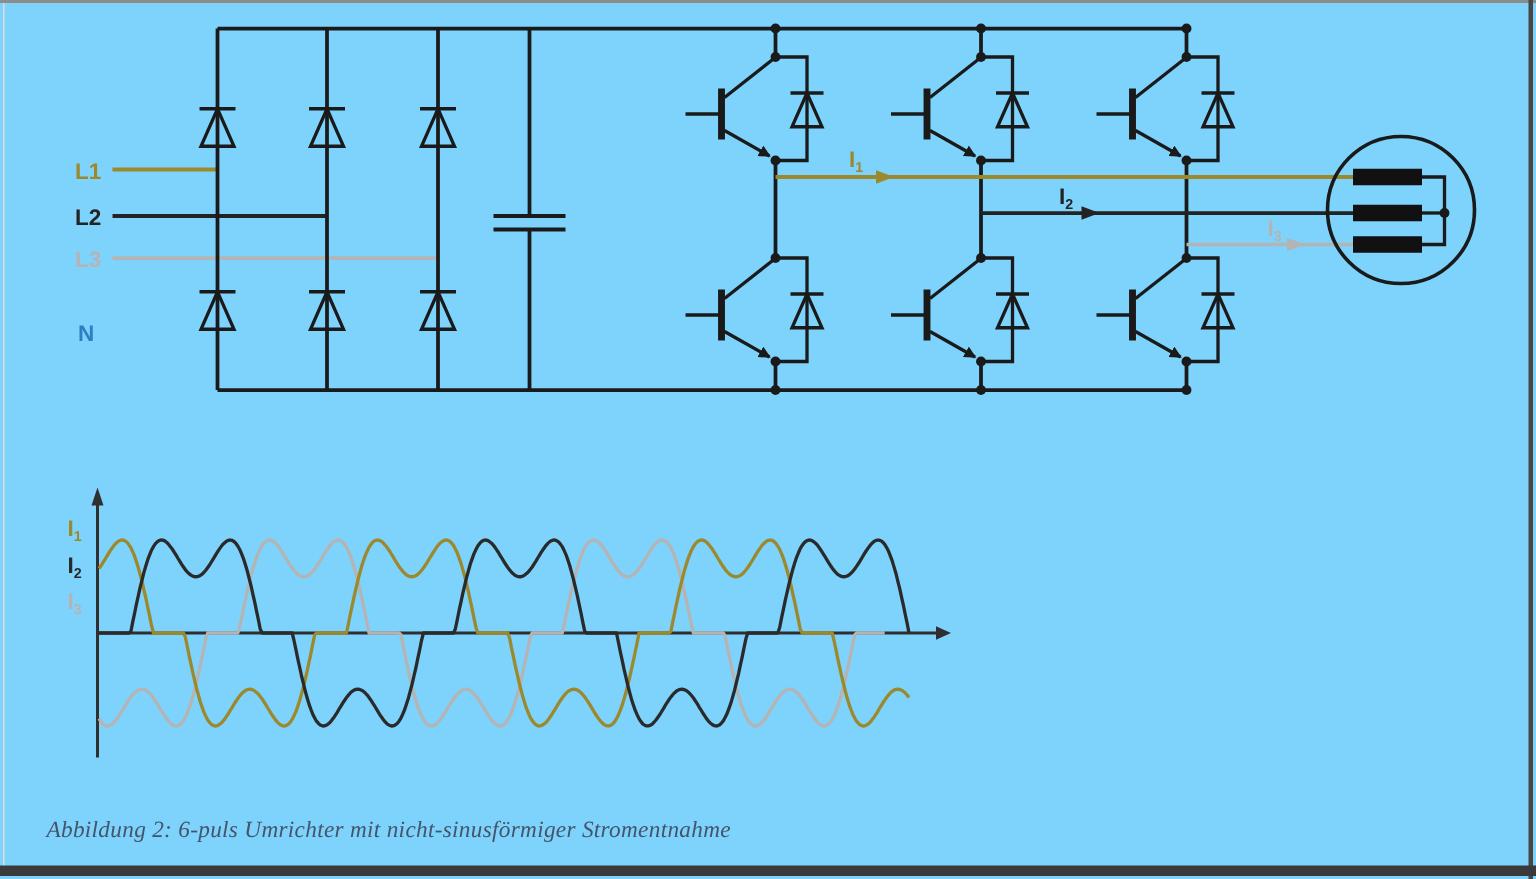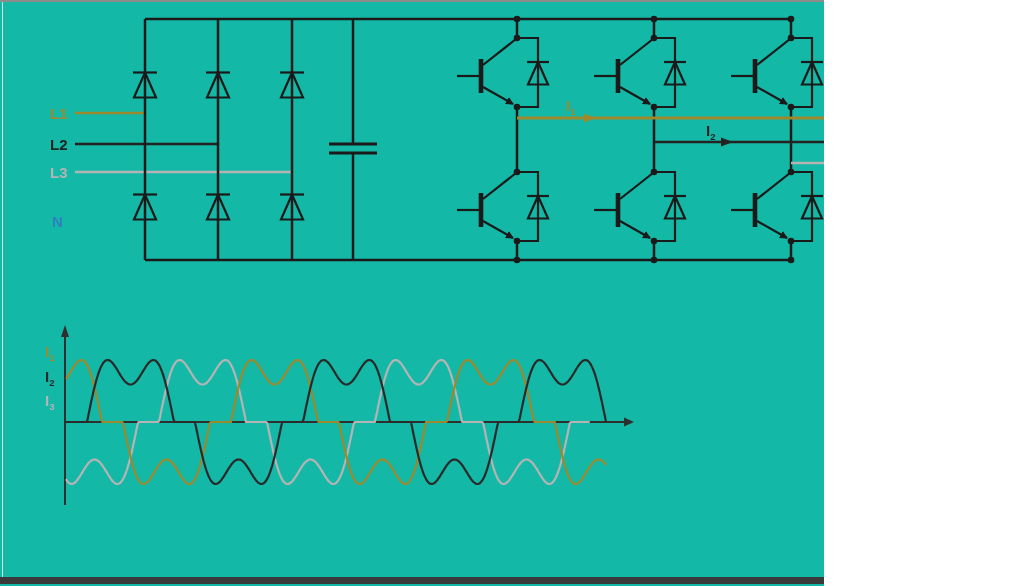--- a/index.html
+++ b/index.html
@@ -1,16 +1,16 @@
 <!DOCTYPE html>
 <html><head>
 <meta charset="utf-8">
 <style>
   html,body{margin:0;padding:0;background:#fff;}
-  .page{position:relative;width:824px;height:586px;background:#14b8a6;overflow:hidden;
+  .page{position:relative;width:1024px;height:586px;background:#7dd3fc;overflow:hidden;
         font-family:"Liberation Sans",sans-serif;}
   .frame-top{position:absolute;top:0;left:0;width:1024px;height:2px;background:#8c8c8c;}
   .frame-right{position:absolute;top:0;left:1019px;width:3px;height:586px;background:#474747;}
   .frame-bottom{position:absolute;top:577px;left:0;width:1024px;height:7px;background:#3a3a3a;}
   .frame-left{position:absolute;top:2px;left:2px;width:1px;height:575px;background:#dcdcdc;}
   svg{position:absolute;top:0;left:0;}
   .ln{stroke:#1a1a1a;stroke-width:2.5;fill:none;}
   .thin{stroke:#1a1a1a;stroke-width:2.2;fill:none;}
   .bar{stroke:#1a1a1a;stroke-width:4.6;}
   .dot{fill:#1a1a1a;stroke:none;}
@@ -152,13 +152,14 @@
         <text class="clabel" x="45" y="406" fill="#b4b4b4"><tspan>I</tspan><tspan class="sub" dy="3.5">3</tspan></text>
       </g>
       <g id="wave-curves">
           <path d="M66.0,479.1L67.3,481.1L68.5,482.6L69.8,483.5L71.0,483.9L72.3,483.9L73.5,483.5L74.8,482.7L76.0,481.5L77.3,480.0L78.5,478.3L79.8,476.5L81.0,474.5L82.3,472.4L83.5,470.3L84.8,468.3L86.0,466.4L87.3,464.7L88.5,463.1L89.8,461.8L91.0,460.7L92.3,460.0L93.5,459.6L94.8,459.5L96.0,459.7L97.3,460.3L98.5,461.1L99.8,462.3L101.0,463.7L102.3,465.3L103.5,467.2L104.8,469.1L106.0,471.2L107.3,473.2L108.5,475.3L109.8,477.2L111.0,479.1L112.3,480.7L113.5,482.0L114.8,483.0L116.0,483.7L117.3,484.0L118.5,483.8L119.8,483.2L121.0,482.0L122.3,480.4L123.5,478.2L124.8,475.5L126.0,472.3L127.3,468.6L128.5,464.4L129.8,459.8L131.0,454.8L132.3,449.4L133.5,443.8L134.8,437.9L136.0,431.9L137.3,425.7L138.5,422.0L139.8,422.0L141.0,422.0L142.3,422.0L143.5,422.0L144.8,422.0L146.0,422.0L147.3,422.0L148.5,422.0L149.8,422.0L151.0,422.0L152.3,422.0L153.5,422.0L154.8,422.0L156.0,422.0L157.3,422.0L158.5,422.0L159.8,418.3L161.0,412.1L162.3,406.1L163.5,400.2L164.8,394.6L166.0,389.2L167.3,384.2L168.5,379.6L169.8,375.4L171.0,371.7L172.3,368.5L173.5,365.8L174.8,363.6L176.0,362.0L177.3,360.8L178.5,360.2L179.8,360.0L181.0,360.3L182.3,361.0L183.5,362.0L184.8,363.3L186.0,364.9L187.3,366.8L188.5,368.7L189.8,370.8L191.0,372.8L192.3,374.9L193.5,376.8L194.8,378.7L196.0,380.3L197.3,381.7L198.5,382.9L199.8,383.7L201.0,384.3L202.3,384.5L203.5,384.4L204.8,384.0L206.0,383.3L207.3,382.2L208.5,380.9L209.8,379.3L211.0,377.6L212.3,375.7L213.5,373.7L214.8,371.6L216.0,369.5L217.3,367.5L218.5,365.7L219.8,364.0L221.0,362.5L222.3,361.3L223.5,360.5L224.8,360.1L226.0,360.1L227.3,360.5L228.5,361.4L229.8,362.9L231.0,364.9L232.3,367.4L233.5,370.4L234.8,373.9L236.0,377.9L237.3,382.3L238.5,387.2L239.8,392.4L241.0,397.9L242.3,403.7L243.5,409.7L244.8,415.8L246.0,422.0L247.3,422.0L248.5,422.0L249.8,422.0L251.0,422.0L252.3,422.0L253.5,422.0L254.8,422.0L256.0,422.0L257.3,422.0L258.5,422.0L259.8,422.0L261.0,422.0L262.3,422.0L263.5,422.0L264.8,422.0L266.0,422.0L267.3,423.2L268.5,429.4L269.8,435.5L271.0,441.5L272.3,447.2L273.5,452.7L274.8,457.8L276.0,462.6L277.3,467.0L278.5,470.9L279.8,474.3L281.0,477.2L282.3,479.6L283.5,481.4L284.8,482.8L286.0,483.6L287.3,484.0L288.5,483.9L289.8,483.4L291.0,482.5L292.3,481.2L293.5,479.7L294.8,478.0L296.0,476.1L297.3,474.1L298.5,472.0L299.8,469.9L301.0,467.9L302.3,466.0L303.5,464.3L304.8,462.8L306.0,461.6L307.3,460.6L308.5,459.9L309.8,459.5L311.0,459.5L312.3,459.8L313.5,460.4L314.8,461.3L316.0,462.5L317.3,464.0L318.5,465.7L319.8,467.5L321.0,469.5L322.3,471.6L323.5,473.6L324.8,475.7L326.0,477.6L327.3,479.4L328.5,481.0L329.8,482.2L331.0,483.2L332.3,483.8L333.5,484.0L334.8,483.7L336.0,483.0L337.3,481.7L338.5,480.0L339.8,477.7L341.0,474.9L342.3,471.6L343.5,467.8L344.8,463.5L346.0,458.8L347.3,453.7L348.5,448.3L349.8,442.6L351.0,436.7L352.3,430.6L353.5,424.5L354.8,422.0L356.0,422.0L357.3,422.0L358.5,422.0L359.8,422.0L361.0,422.0L362.3,422.0L363.5,422.0L364.8,422.0L366.0,422.0L367.3,422.0L368.5,422.0L369.8,422.0L371.0,422.0L372.3,422.0L373.5,422.0L374.8,422.0L376.0,417.0L377.3,410.9L378.5,404.9L379.8,399.0L381.0,393.5L382.3,388.2L383.5,383.3L384.8,378.7L386.0,374.6L387.3,371.0L388.5,367.9L389.8,365.3L391.0,363.2L392.3,361.7L393.5,360.7L394.8,360.1L396.0,360.0L397.3,360.4L398.5,361.1L399.8,362.2L401.0,363.6L402.3,365.3L403.5,367.1L404.8,369.1L406.0,371.2L407.3,373.3L408.5,375.3L409.8,377.2L411.0,379.0L412.3,380.6L413.5,382.0L414.8,383.1L416.0,383.9L417.3,384.4L418.5,384.5L419.8,384.4L421.0,383.9L422.3,383.1L423.5,382.0L424.8,380.6L426.0,379.0L427.3,377.2L428.5,375.3L429.8,373.3L431.0,371.2L432.3,369.1L433.5,367.1L434.8,365.3L436.0,363.6L437.3,362.2L438.5,361.1L439.8,360.4L441.0,360.0L442.3,360.1L443.5,360.7L444.8,361.7L446.0,363.2L447.3,365.3L448.5,367.9L449.8,371.0L451.0,374.6L452.3,378.7L453.5,383.3L454.8,388.2L456.0,393.5L457.3,399.0L458.5,404.9L459.8,410.9L461.0,417.0L462.3,422.0L463.5,422.0L464.8,422.0L466.0,422.0L467.3,422.0L468.5,422.0L469.8,422.0L471.0,422.0L472.3,422.0L473.5,422.0L474.8,422.0L476.0,422.0L477.3,422.0L478.5,422.0L479.8,422.0L481.0,422.0L482.3,422.0L483.5,424.5L484.8,430.6L486.0,436.7L487.3,442.6L488.5,448.3L489.8,453.7L491.0,458.8L492.3,463.5L493.5,467.8L494.8,471.6L496.0,474.9L497.3,477.7L498.5,480.0L499.8,481.7L501.0,483.0L502.3,483.7L503.5,484.0L504.8,483.8L506.0,483.2L507.3,482.2L508.5,481.0L509.8,479.4L511.0,477.6L512.3,475.7L513.5,473.6L514.8,471.6L516.0,469.5L517.3,467.5L518.5,465.7L519.8,464.0L521.0,462.5L522.3,461.3L523.5,460.4L524.8,459.8L526.0,459.5L527.3,459.5L528.5,459.9L529.8,460.6L531.0,461.6L532.3,462.8L533.5,464.3L534.8,466.0L536.0,467.9L537.3,469.9L538.5,472.0L539.8,474.1L541.0,476.1L542.3,478.0L543.5,479.7L544.8,481.2L546.0,482.5L547.3,483.4L548.5,483.9L549.8,484.0L551.0,483.6L552.3,482.8L553.5,481.4L554.8,479.6L556.0,477.2L557.3,474.3L558.5,470.9L559.8,467.0L561.0,462.6L562.3,457.8L563.5,452.7L564.8,447.2L566.0,441.5L567.3,435.5L568.5,429.4L569.8,423.2L571.0,422.0L572.3,422.0L573.5,422.0L574.8,422.0L576.0,422.0L577.3,422.0L578.5,422.0L579.8,422.0L581.0,422.0L582.3,422.0L583.5,422.0L584.8,422.0L586.0,422.0L587.3,422.0L588.5,422.0L589.8,422.0" fill="none" stroke="#b4b4b4" stroke-width="2.2" stroke-linejoin="round"></path>
           <path d="M66.0,379.0L67.3,377.2L68.5,375.3L69.8,373.3L71.0,371.2L72.3,369.1L73.5,367.1L74.8,365.3L76.0,363.6L77.3,362.2L78.5,361.1L79.8,360.4L81.0,360.0L82.3,360.1L83.5,360.7L84.8,361.7L86.0,363.2L87.3,365.3L88.5,367.9L89.8,371.0L91.0,374.6L92.3,378.7L93.5,383.3L94.8,388.2L96.0,393.5L97.3,399.0L98.5,404.9L99.8,410.9L101.0,417.0L102.3,422.0L103.5,422.0L104.8,422.0L106.0,422.0L107.3,422.0L108.5,422.0L109.8,422.0L111.0,422.0L112.3,422.0L113.5,422.0L114.8,422.0L116.0,422.0L117.3,422.0L118.5,422.0L119.8,422.0L121.0,422.0L122.3,422.0L123.5,424.5L124.8,430.6L126.0,436.7L127.3,442.6L128.5,448.3L129.8,453.7L131.0,458.8L132.3,463.5L133.5,467.8L134.8,471.6L136.0,474.9L137.3,477.7L138.5,480.0L139.8,481.7L141.0,483.0L142.3,483.7L143.5,484.0L144.8,483.8L146.0,483.2L147.3,482.2L148.5,481.0L149.8,479.4L151.0,477.6L152.3,475.7L153.5,473.6L154.8,471.6L156.0,469.5L157.3,467.5L158.5,465.7L159.8,464.0L161.0,462.5L162.3,461.3L163.5,460.4L164.8,459.8L166.0,459.5L167.3,459.5L168.5,459.9L169.8,460.6L171.0,461.6L172.3,462.8L173.5,464.3L174.8,466.0L176.0,467.9L177.3,469.9L178.5,472.0L179.8,474.1L181.0,476.1L182.3,478.0L183.5,479.7L184.8,481.2L186.0,482.5L187.3,483.4L188.5,483.9L189.8,484.0L191.0,483.6L192.3,482.8L193.5,481.4L194.8,479.6L196.0,477.2L197.3,474.3L198.5,470.9L199.8,467.0L201.0,462.6L202.3,457.8L203.5,452.7L204.8,447.2L206.0,441.5L207.3,435.5L208.5,429.4L209.8,423.2L211.0,422.0L212.3,422.0L213.5,422.0L214.8,422.0L216.0,422.0L217.3,422.0L218.5,422.0L219.8,422.0L221.0,422.0L222.3,422.0L223.5,422.0L224.8,422.0L226.0,422.0L227.3,422.0L228.5,422.0L229.8,422.0L231.0,422.0L232.3,415.8L233.5,409.7L234.8,403.7L236.0,397.9L237.3,392.4L238.5,387.2L239.8,382.3L241.0,377.9L242.3,373.9L243.5,370.4L244.8,367.4L246.0,364.9L247.3,362.9L248.5,361.4L249.8,360.5L251.0,360.1L252.3,360.1L253.5,360.5L254.8,361.3L256.0,362.5L257.3,364.0L258.5,365.7L259.8,367.5L261.0,369.5L262.3,371.6L263.5,373.7L264.8,375.7L266.0,377.6L267.3,379.3L268.5,380.9L269.8,382.2L271.0,383.3L272.3,384.0L273.5,384.4L274.8,384.5L276.0,384.3L277.3,383.7L278.5,382.9L279.8,381.7L281.0,380.3L282.3,378.7L283.5,376.8L284.8,374.9L286.0,372.8L287.3,370.8L288.5,368.7L289.8,366.8L291.0,364.9L292.3,363.3L293.5,362.0L294.8,361.0L296.0,360.3L297.3,360.0L298.5,360.2L299.8,360.8L301.0,362.0L302.3,363.6L303.5,365.8L304.8,368.5L306.0,371.7L307.3,375.4L308.5,379.6L309.8,384.2L311.0,389.2L312.3,394.6L313.5,400.2L314.8,406.1L316.0,412.1L317.3,418.3L318.5,422.0L319.8,422.0L321.0,422.0L322.3,422.0L323.5,422.0L324.8,422.0L326.0,422.0L327.3,422.0L328.5,422.0L329.8,422.0L331.0,422.0L332.3,422.0L333.5,422.0L334.8,422.0L336.0,422.0L337.3,422.0L338.5,422.0L339.8,425.7L341.0,431.9L342.3,437.9L343.5,443.8L344.8,449.4L346.0,454.8L347.3,459.8L348.5,464.4L349.8,468.6L351.0,472.3L352.3,475.5L353.5,478.2L354.8,480.4L356.0,482.0L357.3,483.2L358.5,483.8L359.8,484.0L361.0,483.7L362.3,483.0L363.5,482.0L364.8,480.7L366.0,479.1L367.3,477.2L368.5,475.3L369.8,473.2L371.0,471.2L372.3,469.1L373.5,467.2L374.8,465.3L376.0,463.7L377.3,462.3L378.5,461.1L379.8,460.3L381.0,459.7L382.3,459.5L383.5,459.6L384.8,460.0L386.0,460.7L387.3,461.8L388.5,463.1L389.8,464.7L391.0,466.4L392.3,468.3L393.5,470.3L394.8,472.4L396.0,474.5L397.3,476.5L398.5,478.3L399.8,480.0L401.0,481.5L402.3,482.7L403.5,483.5L404.8,483.9L406.0,483.9L407.3,483.5L408.5,482.6L409.8,481.1L411.0,479.1L412.3,476.6L413.5,473.6L414.8,470.1L416.0,466.1L417.3,461.7L418.5,456.8L419.8,451.6L421.0,446.1L422.3,440.3L423.5,434.3L424.8,428.2L426.0,422.0L427.3,422.0L428.5,422.0L429.8,422.0L431.0,422.0L432.3,422.0L433.5,422.0L434.8,422.0L436.0,422.0L437.3,422.0L438.5,422.0L439.8,422.0L441.0,422.0L442.3,422.0L443.5,422.0L444.8,422.0L446.0,422.0L447.3,420.8L448.5,414.6L449.8,408.5L451.0,402.5L452.3,396.8L453.5,391.3L454.8,386.2L456.0,381.4L457.3,377.0L458.5,373.1L459.8,369.7L461.0,366.8L462.3,364.4L463.5,362.6L464.8,361.2L466.0,360.4L467.3,360.0L468.5,360.1L469.8,360.6L471.0,361.5L472.3,362.8L473.5,364.3L474.8,366.0L476.0,367.9L477.3,369.9L478.5,372.0L479.8,374.1L481.0,376.1L482.3,378.0L483.5,379.7L484.8,381.2L486.0,382.4L487.3,383.4L488.5,384.1L489.8,384.5L491.0,384.5L492.3,384.2L493.5,383.6L494.8,382.7L496.0,381.5L497.3,380.0L498.5,378.3L499.8,376.5L501.0,374.5L502.3,372.4L503.5,370.4L504.8,368.3L506.0,366.4L507.3,364.6L508.5,363.0L509.8,361.8L511.0,360.8L512.3,360.2L513.5,360.0L514.8,360.3L516.0,361.0L517.3,362.3L518.5,364.0L519.8,366.3L521.0,369.1L522.3,372.4L523.5,376.2L524.8,380.5L526.0,385.2L527.3,390.3L528.5,395.7L529.8,401.4L531.0,407.3L532.3,413.4L533.5,419.5L534.8,422.0L536.0,422.0L537.3,422.0L538.5,422.0L539.8,422.0L541.0,422.0L542.3,422.0L543.5,422.0L544.8,422.0L546.0,422.0L547.3,422.0L548.5,422.0L549.8,422.0L551.0,422.0L552.3,422.0L553.5,422.0L554.8,422.0L556.0,427.0L557.3,433.1L558.5,439.1L559.8,445.0L561.0,450.5L562.3,455.8L563.5,460.7L564.8,465.3L566.0,469.4L567.3,473.0L568.5,476.1L569.8,478.7L571.0,480.8L572.3,482.3L573.5,483.3L574.8,483.9L576.0,484.0L577.3,483.6L578.5,482.9L579.8,481.8L581.0,480.4L582.3,478.7L583.5,476.9L584.8,474.9L586.0,472.8L587.3,470.7L588.5,468.7L589.8,466.8L591.0,465.0L592.3,463.4L593.5,462.0L594.8,460.9L596.0,460.1L597.3,459.6L598.5,459.5L599.8,459.6L601.0,460.1L602.3,460.9L603.5,462.0L604.8,463.4L606.0,465.0" fill="none" stroke="#9c892e" stroke-width="2.2" stroke-linejoin="round"></path>
           <path d="M66.0,422.0L67.3,422.0L68.5,422.0L69.8,422.0L71.0,422.0L72.3,422.0L73.5,422.0L74.8,422.0L76.0,422.0L77.3,422.0L78.5,422.0L79.8,422.0L81.0,422.0L82.3,422.0L83.5,422.0L84.8,422.0L86.0,422.0L87.3,420.8L88.5,414.6L89.8,408.5L91.0,402.5L92.3,396.8L93.5,391.3L94.8,386.2L96.0,381.4L97.3,377.0L98.5,373.1L99.8,369.7L101.0,366.8L102.3,364.4L103.5,362.6L104.8,361.2L106.0,360.4L107.3,360.0L108.5,360.1L109.8,360.6L111.0,361.5L112.3,362.8L113.5,364.3L114.8,366.0L116.0,367.9L117.3,369.9L118.5,372.0L119.8,374.1L121.0,376.1L122.3,378.0L123.5,379.7L124.8,381.2L126.0,382.4L127.3,383.4L128.5,384.1L129.8,384.5L131.0,384.5L132.3,384.2L133.5,383.6L134.8,382.7L136.0,381.5L137.3,380.0L138.5,378.3L139.8,376.5L141.0,374.5L142.3,372.4L143.5,370.4L144.8,368.3L146.0,366.4L147.3,364.6L148.5,363.0L149.8,361.8L151.0,360.8L152.3,360.2L153.5,360.0L154.8,360.3L156.0,361.0L157.3,362.3L158.5,364.0L159.8,366.3L161.0,369.1L162.3,372.4L163.5,376.2L164.8,380.5L166.0,385.2L167.3,390.3L168.5,395.7L169.8,401.4L171.0,407.3L172.3,413.4L173.5,419.5L174.8,422.0L176.0,422.0L177.3,422.0L178.5,422.0L179.8,422.0L181.0,422.0L182.3,422.0L183.5,422.0L184.8,422.0L186.0,422.0L187.3,422.0L188.5,422.0L189.8,422.0L191.0,422.0L192.3,422.0L193.5,422.0L194.8,422.0L196.0,427.0L197.3,433.1L198.5,439.1L199.8,445.0L201.0,450.5L202.3,455.8L203.5,460.7L204.8,465.3L206.0,469.4L207.3,473.0L208.5,476.1L209.8,478.7L211.0,480.8L212.3,482.3L213.5,483.3L214.8,483.9L216.0,484.0L217.3,483.6L218.5,482.9L219.8,481.8L221.0,480.4L222.3,478.7L223.5,476.9L224.8,474.9L226.0,472.8L227.3,470.7L228.5,468.7L229.8,466.8L231.0,465.0L232.3,463.4L233.5,462.0L234.8,460.9L236.0,460.1L237.3,459.6L238.5,459.5L239.8,459.6L241.0,460.1L242.3,460.9L243.5,462.0L244.8,463.4L246.0,465.0L247.3,466.8L248.5,468.7L249.8,470.7L251.0,472.8L252.3,474.9L253.5,476.9L254.8,478.7L256.0,480.4L257.3,481.8L258.5,482.9L259.8,483.6L261.0,484.0L262.3,483.9L263.5,483.3L264.8,482.3L266.0,480.8L267.3,478.7L268.5,476.1L269.8,473.0L271.0,469.4L272.3,465.3L273.5,460.7L274.8,455.8L276.0,450.5L277.3,445.0L278.5,439.1L279.8,433.1L281.0,427.0L282.3,422.0L283.5,422.0L284.8,422.0L286.0,422.0L287.3,422.0L288.5,422.0L289.8,422.0L291.0,422.0L292.3,422.0L293.5,422.0L294.8,422.0L296.0,422.0L297.3,422.0L298.5,422.0L299.8,422.0L301.0,422.0L302.3,422.0L303.5,419.5L304.8,413.4L306.0,407.3L307.3,401.4L308.5,395.7L309.8,390.3L311.0,385.2L312.3,380.5L313.5,376.2L314.8,372.4L316.0,369.1L317.3,366.3L318.5,364.0L319.8,362.3L321.0,361.0L322.3,360.3L323.5,360.0L324.8,360.2L326.0,360.8L327.3,361.8L328.5,363.0L329.8,364.6L331.0,366.4L332.3,368.3L333.5,370.4L334.8,372.4L336.0,374.5L337.3,376.5L338.5,378.3L339.8,380.0L341.0,381.5L342.3,382.7L343.5,383.6L344.8,384.2L346.0,384.5L347.3,384.5L348.5,384.1L349.8,383.4L351.0,382.4L352.3,381.2L353.5,379.7L354.8,378.0L356.0,376.1L357.3,374.1L358.5,372.0L359.8,369.9L361.0,367.9L362.3,366.0L363.5,364.3L364.8,362.8L366.0,361.5L367.3,360.6L368.5,360.1L369.8,360.0L371.0,360.4L372.3,361.2L373.5,362.6L374.8,364.4L376.0,366.8L377.3,369.7L378.5,373.1L379.8,377.0L381.0,381.4L382.3,386.2L383.5,391.3L384.8,396.8L386.0,402.5L387.3,408.5L388.5,414.6L389.8,420.8L391.0,422.0L392.3,422.0L393.5,422.0L394.8,422.0L396.0,422.0L397.3,422.0L398.5,422.0L399.8,422.0L401.0,422.0L402.3,422.0L403.5,422.0L404.8,422.0L406.0,422.0L407.3,422.0L408.5,422.0L409.8,422.0L411.0,422.0L412.3,428.2L413.5,434.3L414.8,440.3L416.0,446.1L417.3,451.6L418.5,456.8L419.8,461.7L421.0,466.1L422.3,470.1L423.5,473.6L424.8,476.6L426.0,479.1L427.3,481.1L428.5,482.6L429.8,483.5L431.0,483.9L432.3,483.9L433.5,483.5L434.8,482.7L436.0,481.5L437.3,480.0L438.5,478.3L439.8,476.5L441.0,474.5L442.3,472.4L443.5,470.3L444.8,468.3L446.0,466.4L447.3,464.7L448.5,463.1L449.8,461.8L451.0,460.7L452.3,460.0L453.5,459.6L454.8,459.5L456.0,459.7L457.3,460.3L458.5,461.1L459.8,462.3L461.0,463.7L462.3,465.3L463.5,467.2L464.8,469.1L466.0,471.2L467.3,473.2L468.5,475.3L469.8,477.2L471.0,479.1L472.3,480.7L473.5,482.0L474.8,483.0L476.0,483.7L477.3,484.0L478.5,483.8L479.8,483.2L481.0,482.0L482.3,480.4L483.5,478.2L484.8,475.5L486.0,472.3L487.3,468.6L488.5,464.4L489.8,459.8L491.0,454.8L492.3,449.4L493.5,443.8L494.8,437.9L496.0,431.9L497.3,425.7L498.5,422.0L499.8,422.0L501.0,422.0L502.3,422.0L503.5,422.0L504.8,422.0L506.0,422.0L507.3,422.0L508.5,422.0L509.8,422.0L511.0,422.0L512.3,422.0L513.5,422.0L514.8,422.0L516.0,422.0L517.3,422.0L518.5,422.0L519.8,418.3L521.0,412.1L522.3,406.1L523.5,400.2L524.8,394.6L526.0,389.2L527.3,384.2L528.5,379.6L529.8,375.4L531.0,371.7L532.3,368.5L533.5,365.8L534.8,363.6L536.0,362.0L537.3,360.8L538.5,360.2L539.8,360.0L541.0,360.3L542.3,361.0L543.5,362.0L544.8,363.3L546.0,364.9L547.3,366.8L548.5,368.7L549.8,370.8L551.0,372.8L552.3,374.9L553.5,376.8L554.8,378.7L556.0,380.3L557.3,381.7L558.5,382.9L559.8,383.7L561.0,384.3L562.3,384.5L563.5,384.4L564.8,384.0L566.0,383.3L567.3,382.2L568.5,380.9L569.8,379.3L571.0,377.6L572.3,375.7L573.5,373.7L574.8,371.6L576.0,369.5L577.3,367.5L578.5,365.7L579.8,364.0L581.0,362.5L582.3,361.3L583.5,360.5L584.8,360.1L586.0,360.1L587.3,360.5L588.5,361.4L589.8,362.9L591.0,364.9L592.3,367.4L593.5,370.4L594.8,373.9L596.0,377.9L597.3,382.3L598.5,387.2L599.8,392.4L601.0,397.9L602.3,403.7L603.5,409.7L604.8,415.8L606.0,422.0" fill="none" stroke="#2a2a2a" stroke-width="2.2" stroke-linejoin="round"></path>
         </g>
     </g>
   </svg>
 
+  <div class="caption">Abbildung 2: 6-puls Umrichter mit nicht-sinusförmiger Stromentnahme</div>
 </div>
 
 </body></html>

